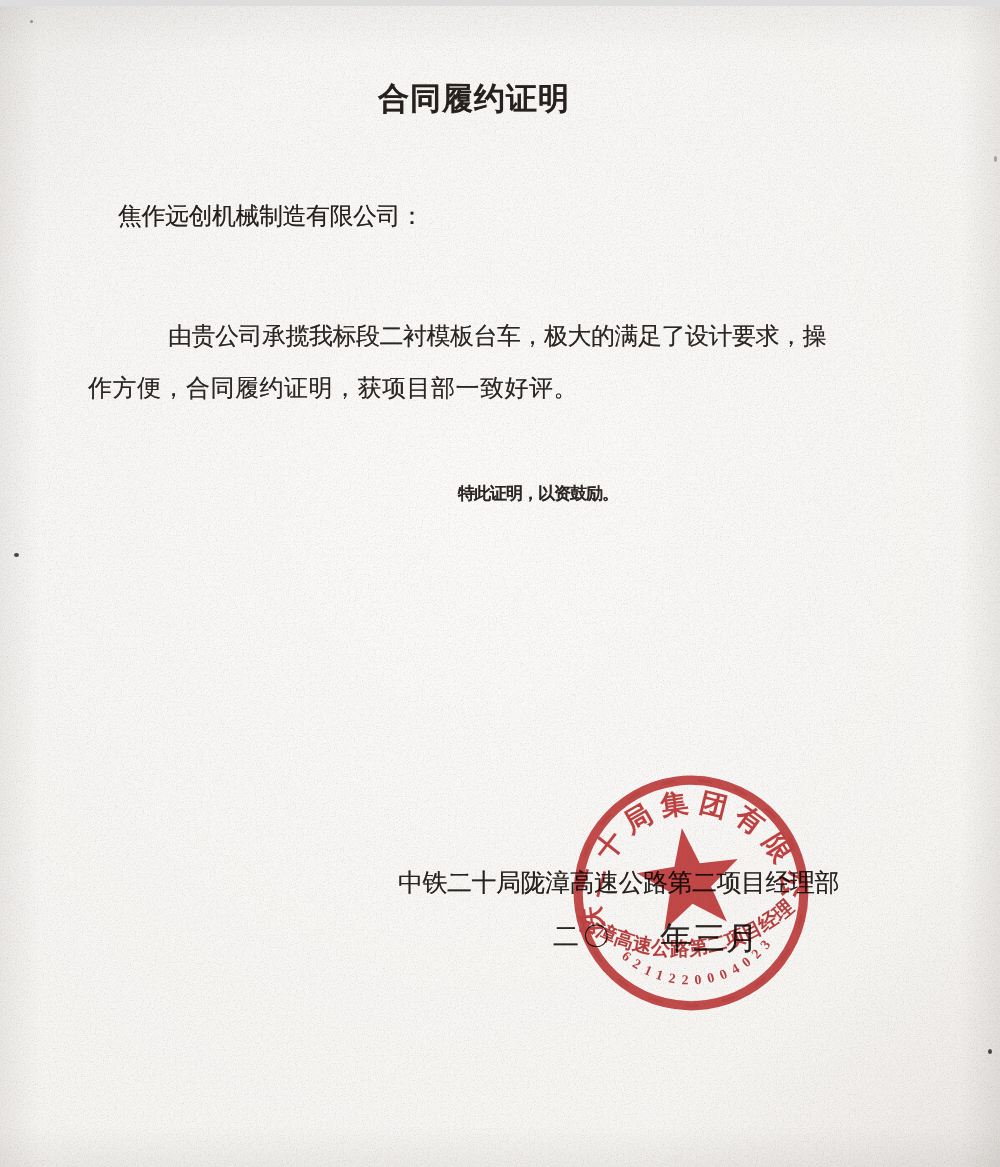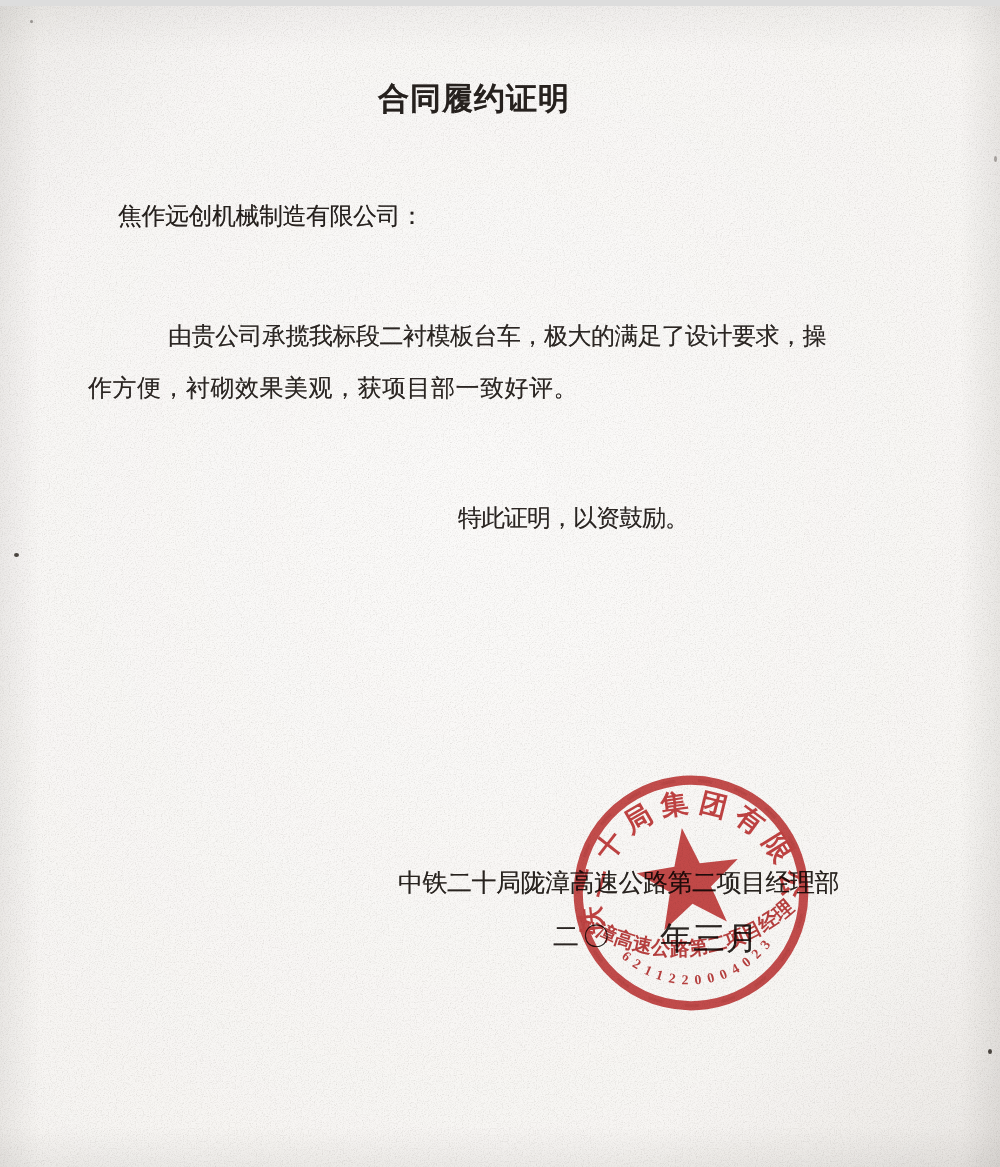--- a/index.html
+++ b/index.html
@@ -28,21 +28,21 @@
     opacity: 0.55; pointer-events: none; mix-blend-mode: multiply;
   }
   .txt { position: absolute; white-space: nowrap; text-shadow: 0 0 0.6px rgba(43,38,35,0.55); }
   .title {
     left: 474px; top: 72px; transform: translateX(-50%);
     font-size: 31px; font-weight: 700; letter-spacing: 1px; color: #26211e;
   }
   .addressee { left: 118px; top: 194px; font-size: 24px; font-weight: 400; letter-spacing: -0.5px; color: #26211e; }
   .body-line1 { left: 168px; top: 314px; font-size: 24px; letter-spacing: -0.5px; text-align: center; }
   .body-line2 { left: 88px;  top: 366px; font-size: 24px; letter-spacing: 0.5px; }
-  .closing    { left: 458px; top: 496px; font-size: 24px; font-weight: 400; letter-spacing: -1px; }
+  .closing    { left: 458px; top: 476px; font-size: 17px; font-weight: 700; letter-spacing: -1px; }
   .signature  { left: 398px; top: 860px; font-size: 25px; letter-spacing: -0.5px; color: #28231f; }
   .date-prefix { left: 553px; top: 913px; font-size: 26px; letter-spacing: 4px; }
   .date-suffix { left: 660px; top: 911px; font-size: 32px; letter-spacing: 1px; }
   .seal {
     position: absolute; left: 568px; top: 764px; width: 246px; height: 246px;
     transform: rotate(-8deg);
     mix-blend-mode: multiply;
     opacity: 0.88;
   }
   .seal text { font-family: "Liberation Serif", "DejaVu Serif", serif; font-weight: 700; }
@@ -57,21 +57,21 @@
 
 <div class="page">
 
   <div class="vignette"></div>
 
   <div class="txt title">合同履约证明</div>
 
   <div class="txt addressee">焦作远创机械制造有限公司：</div>
 
   <div class="txt body-line1">由贵公司承揽我标段二衬模板台车，极大的满足了设计要求，操</div>
-  <div class="txt body-line2">作方便，衬砌效果美观，获项目部一致好评。</div>
+  <div class="txt body-line2">作方便，合同履约证明，获项目部一致好评。</div>
 
   <div class="txt closing">特此证明，以资鼓励。</div>
 
   <div class="txt signature">中铁二十局陇漳高速公路第二项目经理部</div>
 
   <div class="txt date-prefix">二〇</div>
   <div class="txt date-suffix">年三月</div>
 
   <svg class="seal" viewBox="0 0 240 240" aria-hidden="true">
     <defs>

